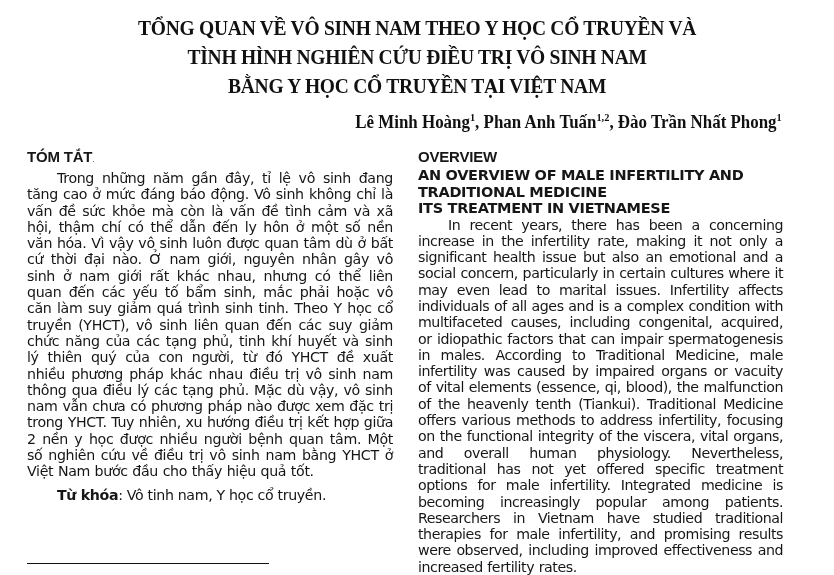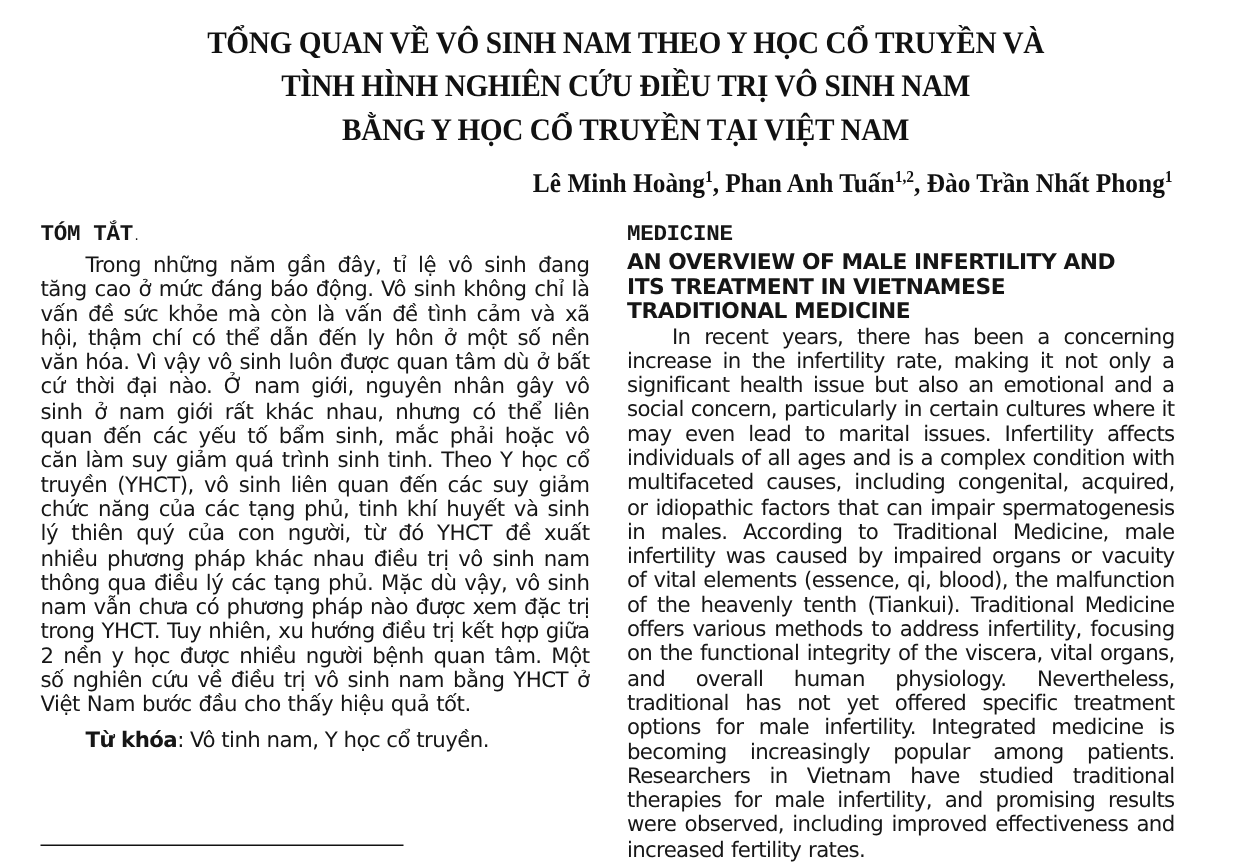--- a/index.html
+++ b/index.html
@@ -51,21 +51,21 @@
       position: absolute;
       top: 148px;
       font-family: "DejaVu Sans", "Liberation Sans", sans-serif;
       font-size: 14.2px;
       line-height: 16.3px;
       color: #161616;
     }
     .col-left { left: 27px; width: 366px; }
     .col-right { left: 418px; width: 365px; }
     .section-heading {
-      font-family: Liberation Mono, monospace;
+      font-family: Liberation Sans, sans-serif;
       font-weight: bold;
       font-size: 15px;
       line-height: 18px;
       margin: 0 0 1px 0;
       letter-spacing: -0.2px;
     }
     .heading-dot { font-weight: normal; font-size: 8px; }
     .body-text {
       text-align: justify;
       margin: 0;
@@ -117,22 +117,22 @@
   <div class="section-heading">
     <span>TÓM TẮT</span><span class="heading-dot">.</span>
   </div>
   <p class="body-text"><span class="indent"></span><span>Trong những năm gần đây, tỉ lệ vô sinh đang tăng cao ở mức đáng báo động. Vô sinh không chỉ là vấn đề sức khỏe mà còn là vấn đề tình cảm và xã hội, thậm chí có thể dẫn đến ly hôn ở một số nền văn hóa. Vì vậy vô sinh luôn được quan tâm dù ở bất cứ thời đại nào. Ở nam giới, nguyên nhân gây vô sinh ở nam giới rất khác nhau, nhưng có thể liên quan đến các yếu tố bẩm sinh, mắc phải hoặc vô căn làm suy giảm quá trình sinh tinh. Theo Y học cổ truyền (YHCT), vô sinh liên quan đến các suy giảm chức năng của các tạng phủ, tinh khí huyết và sinh lý thiên quý của con người, từ đó YHCT đề xuất nhiều phương pháp khác nhau điều trị vô sinh nam thông qua điều lý các tạng phủ. Mặc dù vậy, vô sinh nam vẫn chưa có phương pháp nào được xem đặc trị trong YHCT. Tuy nhiên, xu hướng điều trị kết hợp giữa 2 nền y học được nhiều người bệnh quan tâm. Một số nghiên cứu về điều trị vô sinh nam bằng YHCT ở Việt Nam bước đầu cho thấy hiệu quả tốt.</span></p>
   <div class="keywords">
     <span class="indent"></span><span class="kw-label">Từ khóa</span><span>: </span><span>Vô tinh nam, Y học cổ truyền.</span>
   </div>
 </div>
 
 <div class="col col-right">
-  <div class="section-heading">MEDICINE</div>
+  <div class="section-heading">OVERVIEW</div>
   <div class="en-title">
     <span>AN OVERVIEW OF MALE INFERTILITY AND</span>
+    <span>TRADITIONAL MEDICINE</span>
     <span>ITS TREATMENT IN VIETNAMESE</span>
-    <span>TRADITIONAL MEDICINE</span>
   </div>
   <p class="body-text right-body"><span class="indent"></span><span>In recent years, there has been a concerning increase in the infertility rate, making it not only a significant health issue but also an emotional and a social concern, particularly in certain cultures where it may even lead to marital issues. Infertility affects individuals of all ages and is a complex condition with multifaceted causes, including congenital, acquired, or idiopathic factors that can impair spermatogenesis in males. According to Traditional Medicine, male infertility was caused by impaired organs or vacuity of vital elements (essence, qi, blood), the malfunction of the heavenly tenth (Tiankui). Traditional Medicine offers various methods to address infertility, focusing on the functional integrity of the viscera, vital organs, and overall human physiology. Nevertheless, traditional has not yet offered specific treatment options for male infertility. Integrated medicine is becoming increasingly popular among patients. Researchers in Vietnam have studied traditional therapies for male infertility, and promising results were observed, including improved effectiveness and increased fertility rates.</span></p>
 </div>
 
 <div class="footnote-rule"></div>
 
 </body></html>

